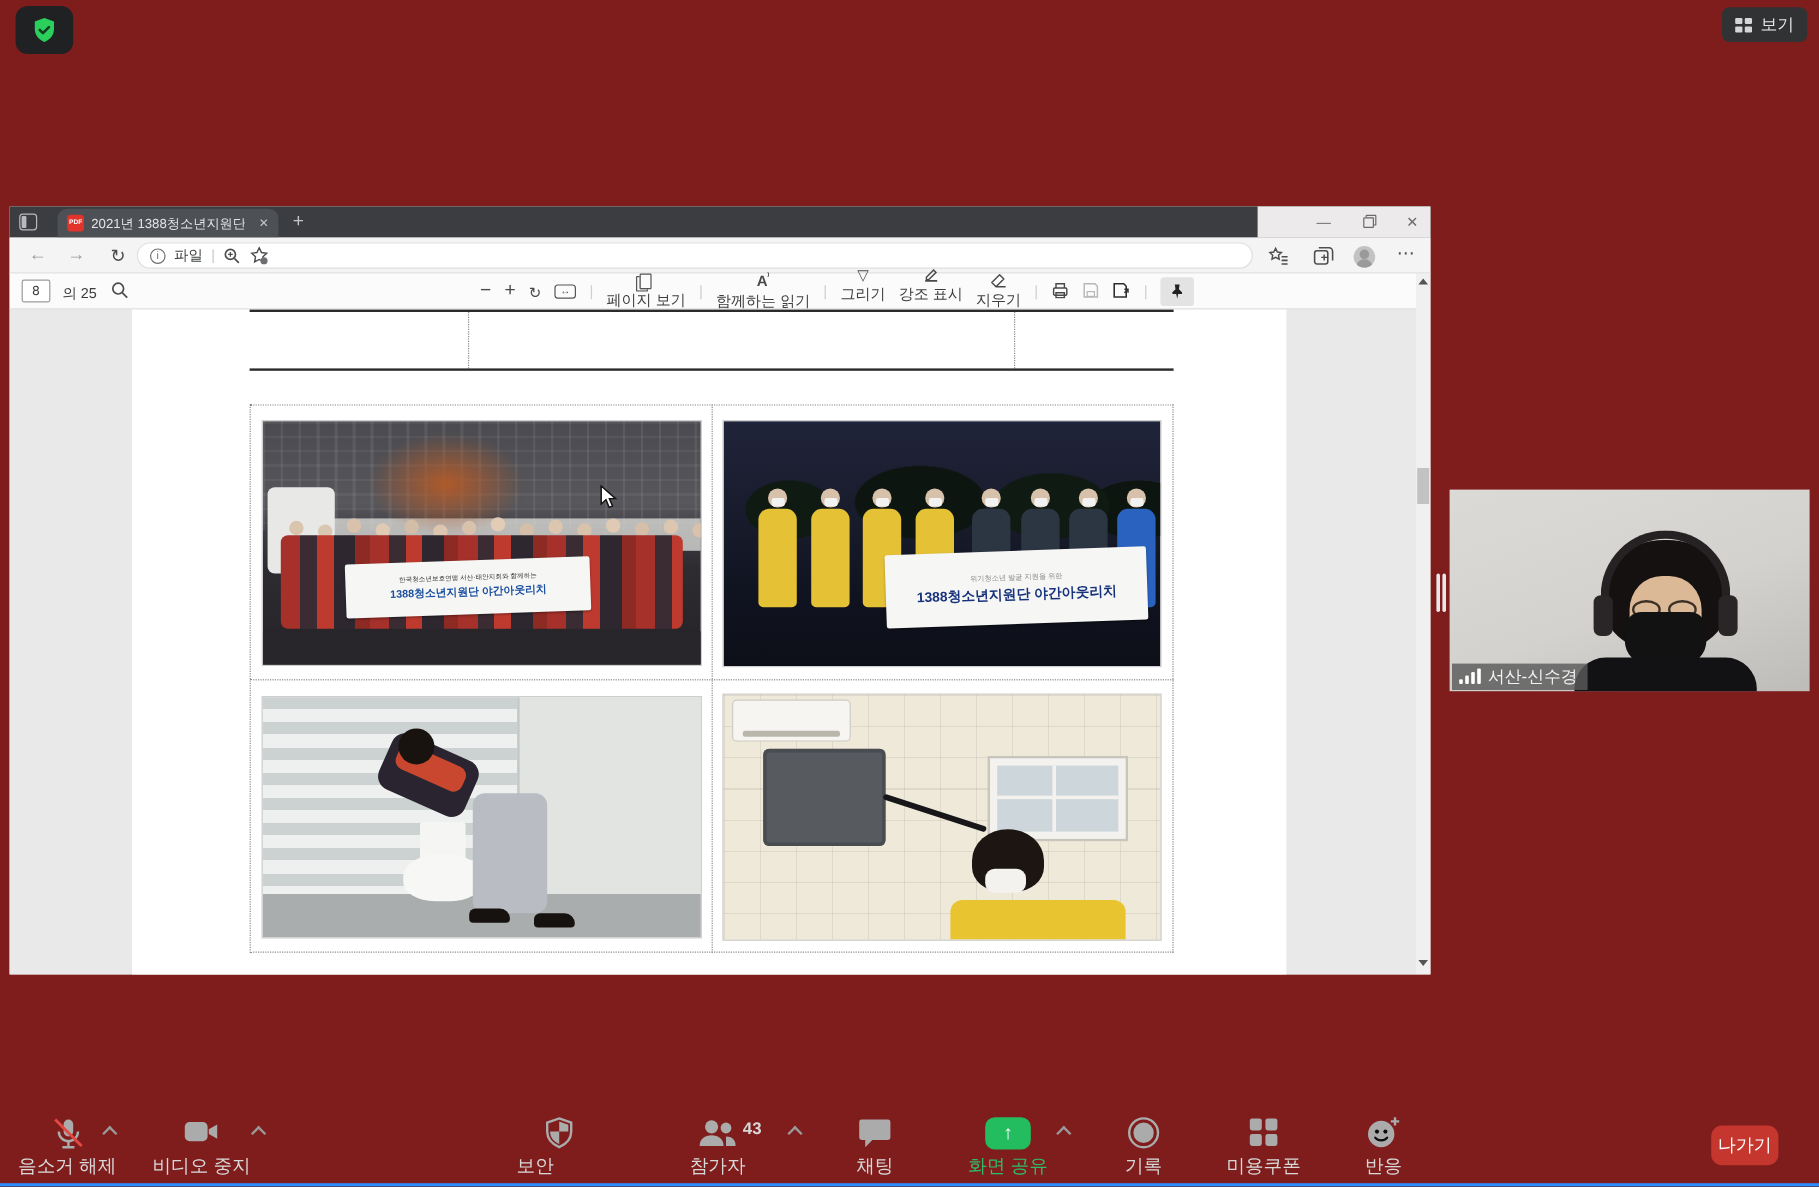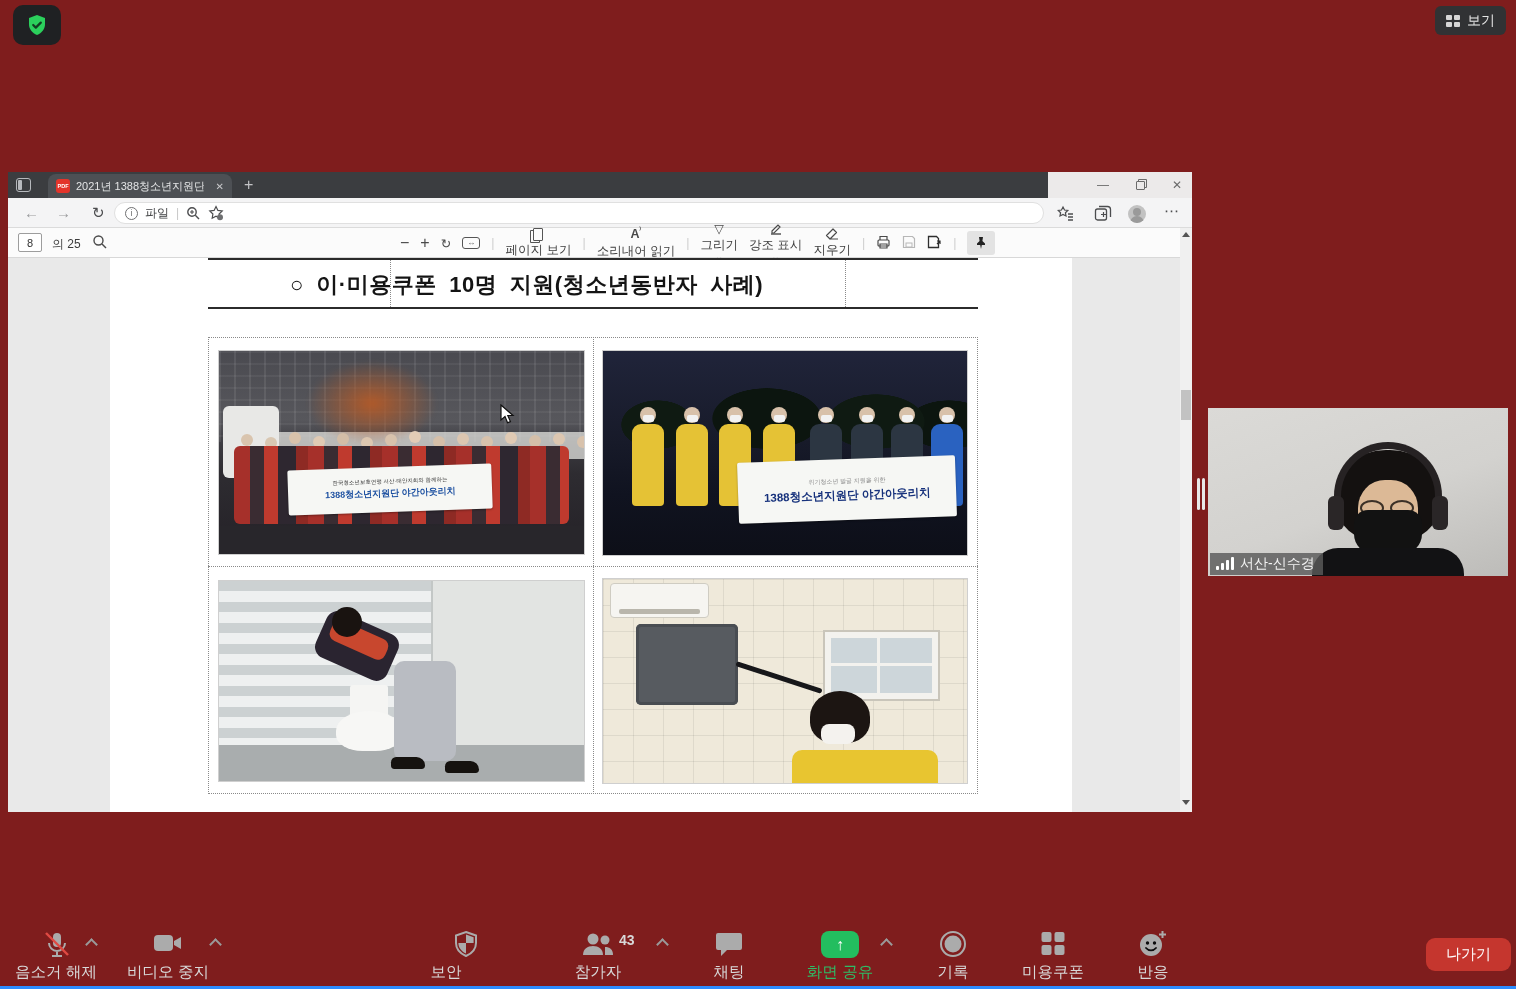--- a/index.html
+++ b/index.html
@@ -142,21 +142,21 @@
   .sigbars i{width:3px;background:#fff;border-radius:1px;}
 
   .handle{left:1197px;top:478px;width:3px;height:32px;background:#e8e8e8;border-radius:2px;}
   .handle2{left:1202px;top:478px;width:3px;height:32px;background:#e8e8e8;border-radius:2px;}
 
   
   .zlabel{position:absolute;top:962px;font-size:15.5px;color:#d8d8d8;text-align:center;white-space:nowrap;transform:translateX(-50%);}
   .zicon{position:absolute;top:930px;transform:translateX(-50%);color:#ababab;}
   .chev{position:absolute;width:9px;height:9px;border-left:2px solid #9a9a9a;border-top:2px solid #9a9a9a;transform:rotate(45deg);}
   .share-btn{left:821px;top:931px;width:38px;height:27px;background:#23bd5f;border-radius:8px;display:flex;align-items:center;justify-content:center;color:#fff;font-size:16px;font-weight:bold;}
-  .leave-btn{left:1426px;top:938px;width:85px;height:33px;background:#c5362e;border-radius:9px;color:#fff;font-size:15px;display:flex;align-items:center;justify-content:center;}
+  .leave-btn{left:1426px;top:938px;width:56px;height:33px;background:#c5362e;border-radius:9px;color:#fff;font-size:15px;display:flex;align-items:center;justify-content:center;}
   .count{position:absolute;left:619px;top:932px;color:#d8d8d8;font-size:14px;font-weight:bold;}
   .blueline{left:0;top:986px;width:1516px;height:3px;background:#2d8cff;}
   .gridsq{display:grid;grid-template-columns:10px 10px;grid-template-rows:10px 10px;gap:3px;}
   .gridsq i{background:#ababab;border-radius:2px;}
 </style>
 </head>
 <body>
 
 <div id="screen">
 
@@ -247,21 +247,21 @@
       <span class="glyph">↻</span>
       <span class="fitbox">↔</span>
       <span class="sep">|</span>
       <span class="tool">
           <span class="docbox"></span>
           <span>페이지 보기</span>
         </span>
       <span class="sep">|</span>
       <span class="tool">
           <span class="glyph" style="font-weight:bold;">A<sup style="font-size:7px;">⁾</sup></span>
-          <span>소리내어 읽기</span>
+          <span>함께하는 읽기</span>
         </span>
       <span class="sep">|</span>
       <span class="tool">
           <span class="glyph">▽</span>
           <span>그리기</span>
           <span class="chev-s">∨</span>
         </span>
       <span class="tool">
           <svg width="14" height="14" viewBox="0 0 14 14">
             <path d="M3 9l6-6 2 2-6 6H3z" stroke="#4a4a4a" fill="none" stroke-width="1.2"></path>
@@ -296,21 +296,20 @@
           </svg>
         </span>
     </div>
 
     <div class="abs viewer"></div>
     <div class="abs page"></div>
 
     <div class="abs hline" style="left:200px;top:86px;width:770px;height:2px;"></div>
     <div class="abs dotv" style="left:382px;top:88px;height:47px;"></div>
     <div class="abs dotv" style="left:837px;top:88px;height:47px;"></div>
-    <div class="abs heading">○ 이·미용쿠폰 10명 지원(청소년동반자 사례)</div>
     <div class="abs hline" style="left:200px;top:135px;width:770px;"></div>
 
     <div class="abs dotbox" style="left:200px;top:165px;width:770px;height:457px;"></div>
     <div class="abs dotv" style="left:585px;top:165px;height:457px;"></div>
     <div class="abs doth" style="left:200px;top:394px;width:770px;"></div>
 
     <div class="abs photo p1" style="left:210px;top:178px;width:367px;height:205px;">
       <div class="abs p1-win"></div>
       <div class="abs p1-fence"></div>
       <div class="abs p1-tree"></div>

